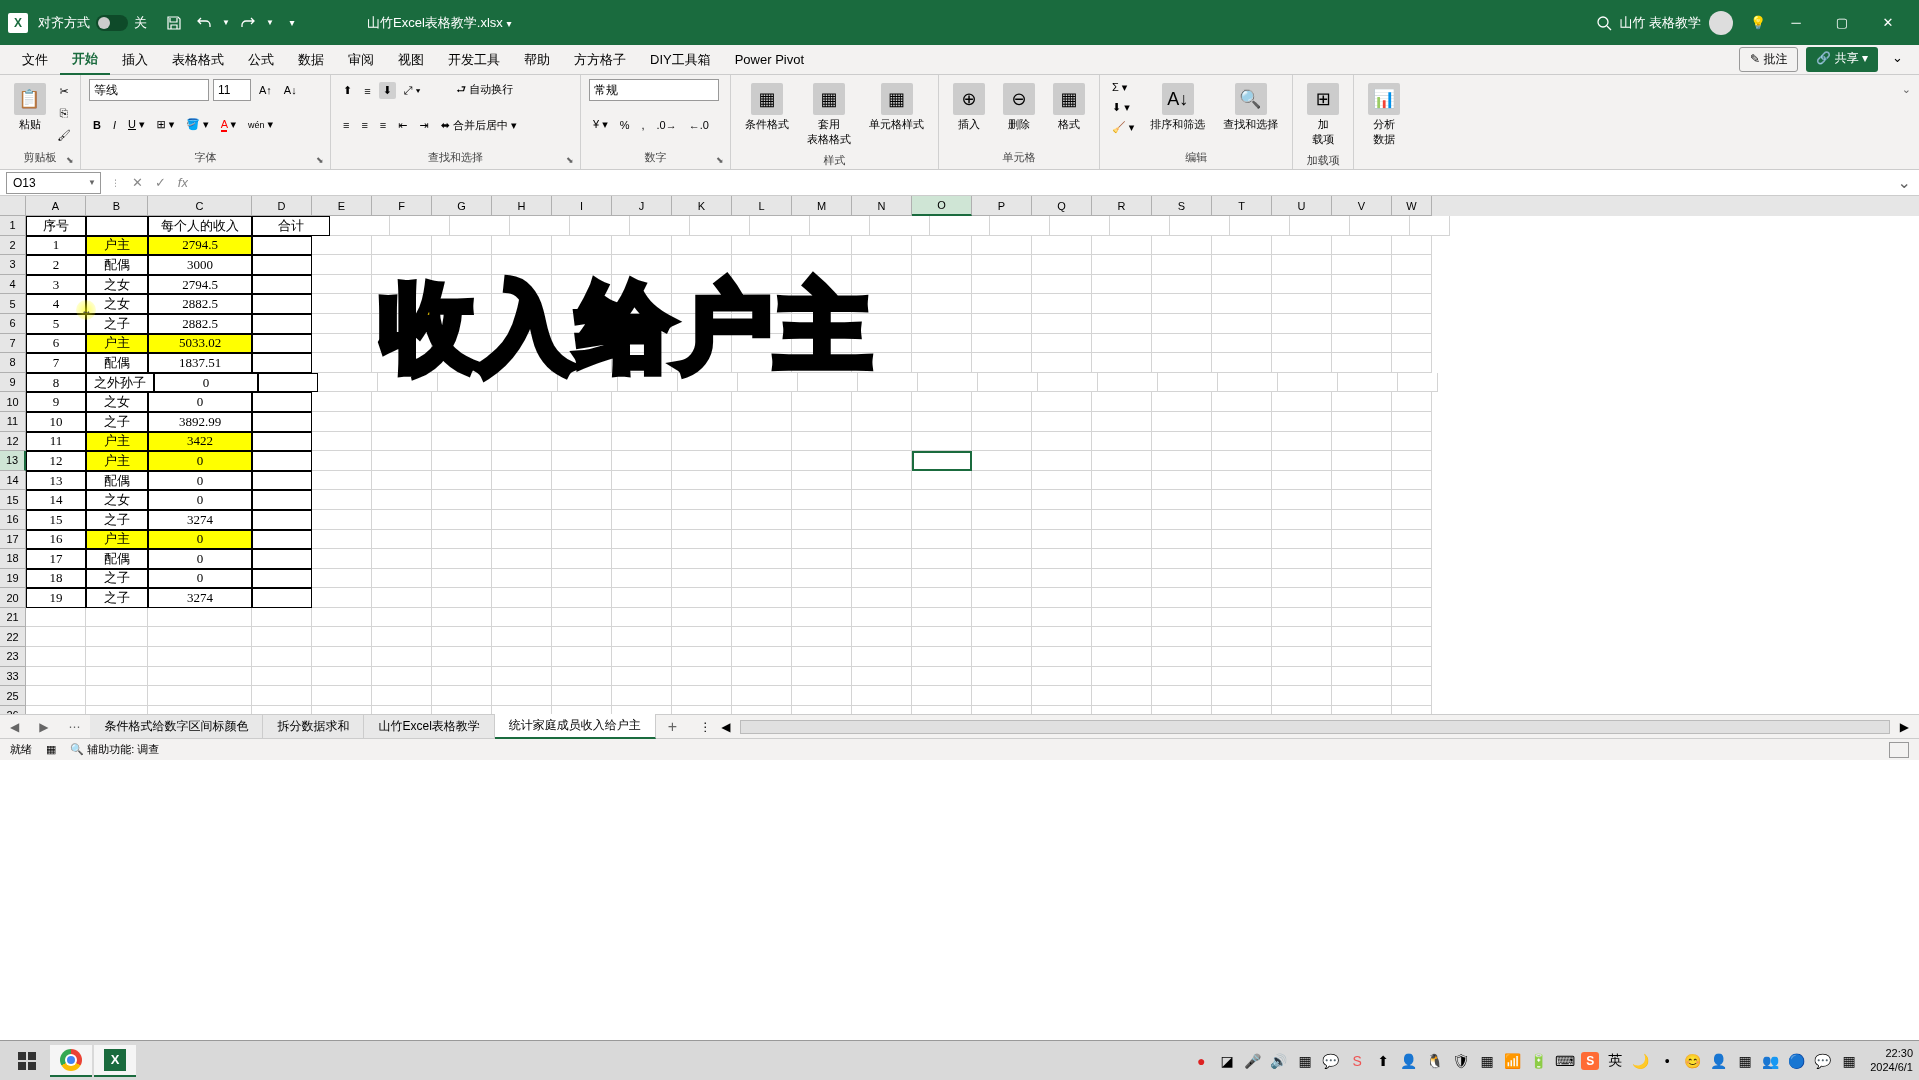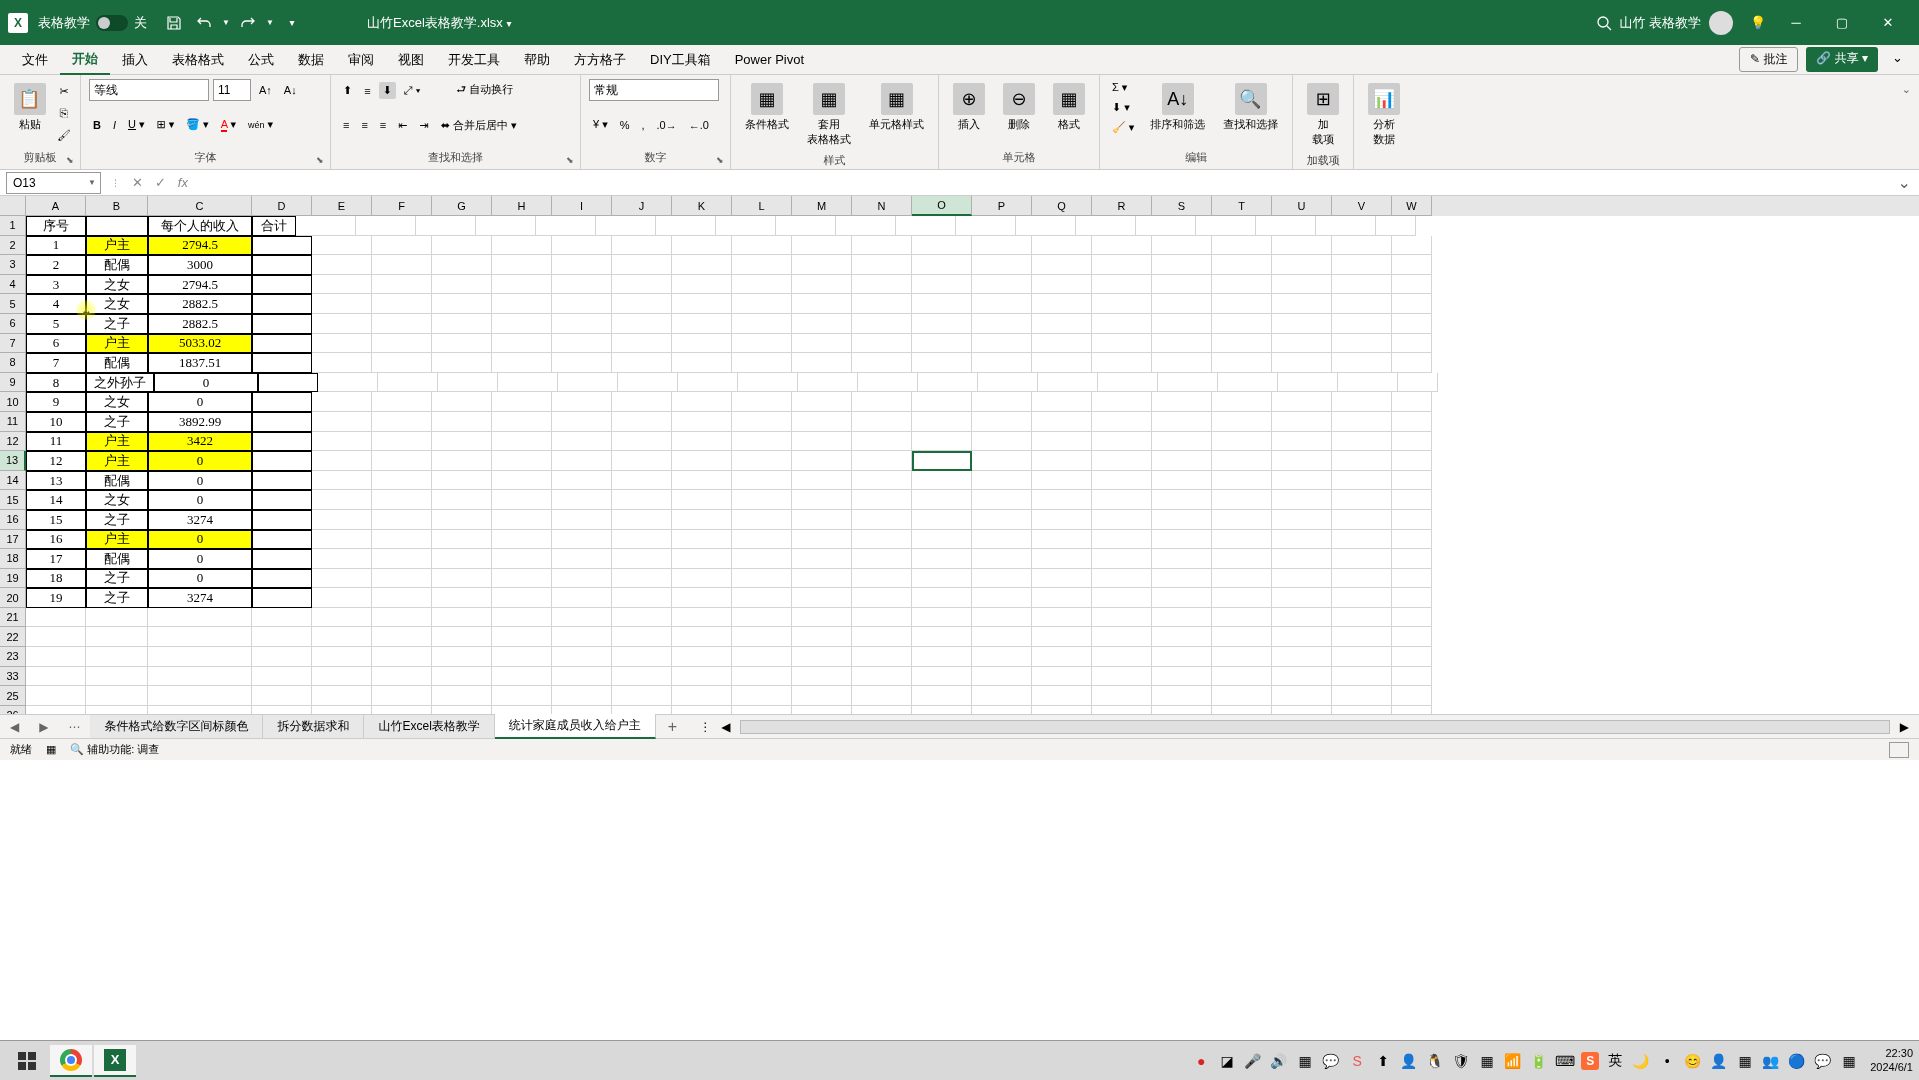--- a/index.html
+++ b/index.html
@@ -92,21 +92,21 @@
 .clock { text-align: right; font-size: 11px; margin-left: 8px; line-height: 1.2; }
 
 svg { display: block; }
 </style>
 </head>
 <body>
 
 <div class="titlebar">
   <div class="app-icon">X</div>
   <div class="autosave">
-    <span>表格教学</span>
+    <span>对齐方式</span>
     <div class="toggle">
         <div class="toggle-knob"></div>
       </div>
     <span>关</span>
   </div>
   <div class="qat-btn">
     <svg width="16" height="16" viewBox="0 0 16 16">
         <path d="M2 2h10l2 2v10H2z M4 3v4h7V3 M5 10h6v4H5z" fill="none" stroke="#fff" stroke-width="1.2"></path>
       </svg>
   </div>
@@ -382,21 +382,21 @@
         <div class="row-h">23</div>
         <div class="row-h">33</div>
         <div class="row-h">25</div>
         <div class="row-h">26</div>
       </div>
     <div class="cells" id="cells">
         <div class="cell-row">
           <div class="cell bordered" style="width: 60px;">序号</div>
           <div class="cell bordered" style="width: 62px;"></div>
           <div class="cell bordered" style="width: 104px;">每个人的收入</div>
-          <div class="cell bordered" style="width: 44px;">合计</div>
+          <div class="cell bordered" style="width: 78px;">合计</div>
           <div class="cell" style="width: 60px;"></div>
           <div class="cell" style="width: 60px;"></div>
           <div class="cell" style="width: 60px;"></div>
           <div class="cell" style="width: 60px;"></div>
           <div class="cell" style="width: 60px;"></div>
           <div class="cell" style="width: 60px;"></div>
           <div class="cell" style="width: 60px;"></div>
           <div class="cell" style="width: 60px;"></div>
           <div class="cell" style="width: 60px;"></div>
           <div class="cell" style="width: 60px;"></div>
@@ -1034,20 +1034,21 @@
           <div class="cell" style="width: 60px;"></div>
           <div class="cell" style="width: 60px;"></div>
           <div class="cell" style="width: 40px;"></div>
         </div>
         <div class="sel-cell" style="left: 886px; top: 235.2px; width: 60px; height: 19.6px;"></div>
         <div class="cursor-highlight" style="left: 50px; top: 84.28px;"></div>
         <div style="position: absolute; left: 55px; top: 88.2px; font-size: 11px; color: rgb(51, 51, 51);">↔</div>
       </div>
   </div>
   <div class="overlay-text">
+    <div>收入给户主</div>
   </div>
 </div>
 
 <div class="sheet-tabs">
   <span class="sheet-nav">◀</span>
   <span class="sheet-nav">▶</span>
   <span class="sheet-nav">⋯</span>
   <div class="sheet-tab">条件格式给数字区间标颜色</div>
   <div class="sheet-tab">拆分数据求和</div>
   <div class="sheet-tab">山竹Excel表格教学</div>

